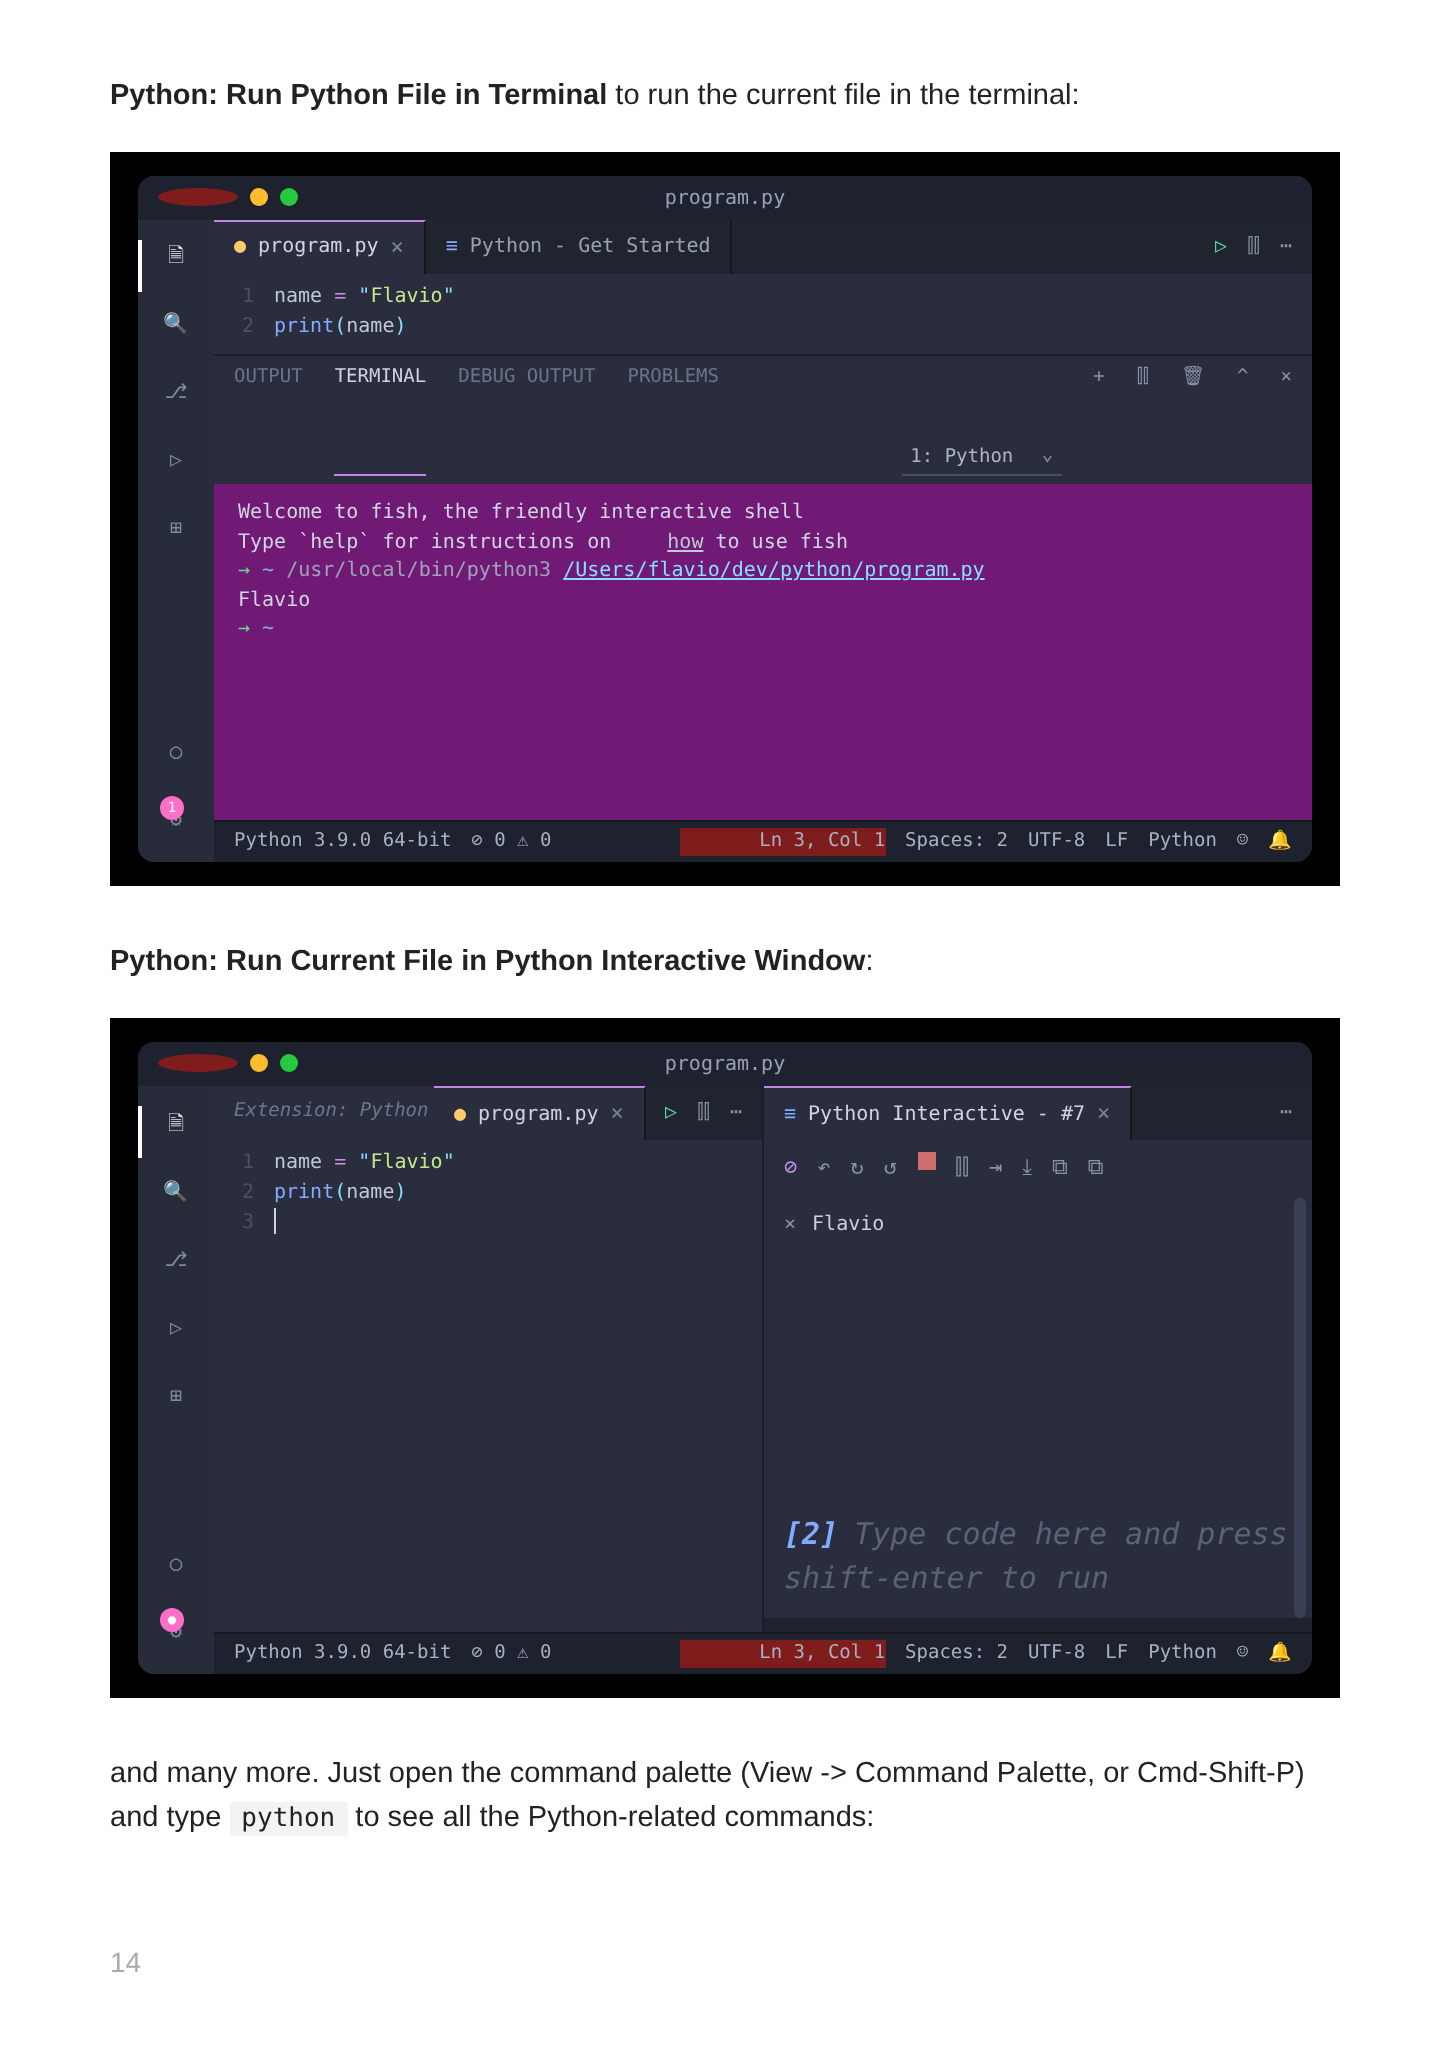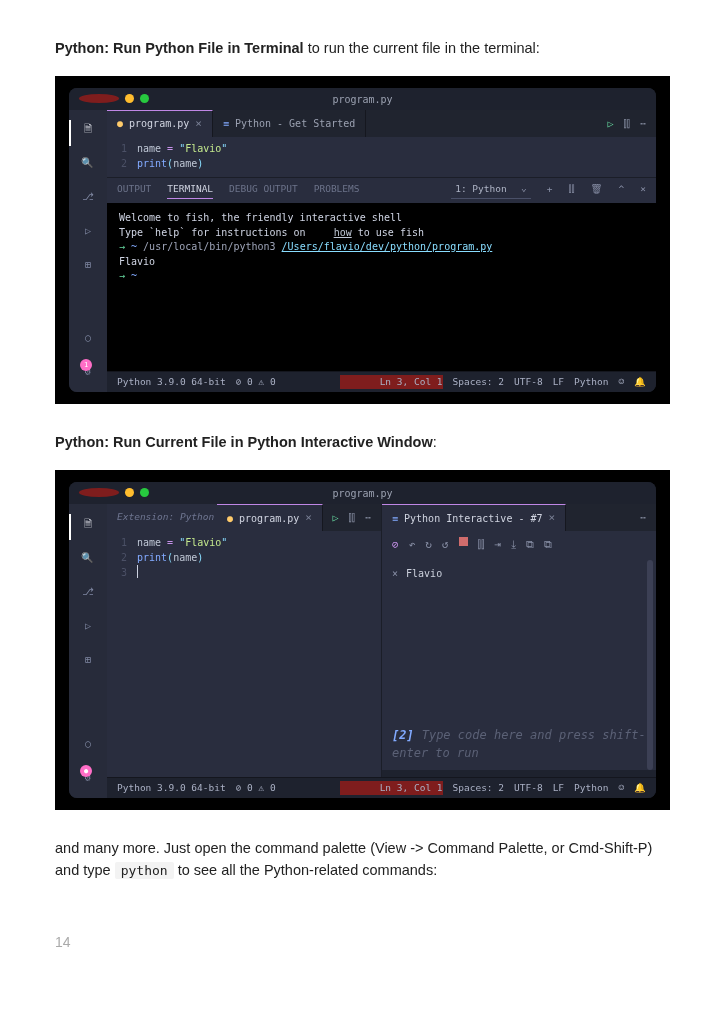--- a/index.html
+++ b/index.html
@@ -89,25 +89,25 @@
 
   
   .panel-hdr {
     display:flex; gap:16px;
     background:#292D3E; padding:4px 10px; font-size:9.5px;
     border-top:1px solid #1b1e28;
   }
   .ptab{color:#6c738a;}
   .ptab.active{color:#cfd3e0; border-bottom:1px solid #c087e6; padding-bottom:2px;}
   .pspacer{flex:1;}
-  .drop{border-bottom:1px solid #4a5068; padding:0 24px 1px 4px; color:#aeb4c5; position:relative; font-size:9.5px;}
+  .drop{border-bottom:1px solid #4a5068; padding:0 24px 1px 4px; color:#aeb4c5; position:relative; font-size:9.5px;margin-top:40px;}
   .drop::after{content:"⌄";position:absolute;right:4px;top:-1px;color:#9096ad;}
   .pico{color:#8a91a8;}
 
-  .terminal { background:#000000; padding:8px 12px 6px 12px; font-size:10px; min-height:168px; line-height:1.45;}
+  .terminal { background:#701a75; padding:8px 12px 6px 12px; font-size:10px; min-height:168px; line-height:1.45;}
   .tline{ white-space:pre; }
   .tw{color:#cfd4e3;}
   .arw{color:#66d9a0;}
   .tilde{color:#82AAFF;}
   .under{text-decoration:underline; color:#bfc7d5;padding-left:22px;}
   .link{color:#89DDFF; text-decoration:underline;text-align:center;}
   .cm{color:#9ea4b8;}
 
   
   .status {
@@ -121,21 +121,21 @@
   
   .split{display:flex;}
   .lpane{flex:1; border-right:1px solid #1b1e28;}
   .rpane{flex:1;}
   .rtabs{display:flex;align-items:center;background:#20242f;height:27px;}
   .rpane .intbar{display:flex;gap:10px;padding:6px 10px;color:#8a91a8;font-size:11px; background:#292D3E;}
   .intbar .c1{color:#c792ea;}
   .intbar .stop{width:9px;height:9px;background:#d06c6c;display:inline-block;}
   .intbody{background:#292D3E;padding:6px 10px;min-height:210px;position:relative;font-size:10px;}
   .outx{color:#8a91a8;padding-right:8px;}
-  .placeholder{position:absolute;bottom:8px;left:10px;right:10px;color:#5b6176;font-style:italic;font-size:12px;}
+  .placeholder{position:absolute;bottom:8px;left:10px;right:10px;color:#5b6176;font-style:italic;font-size:15px;}
   .lbl{color:#82AAFF;font-weight:bold;padding-right:8px;}
   .scrollhint{position:absolute;right:3px;top:0;bottom:0;width:6px;background:#3c4055;border-radius:3px;}
 
   .ext-tab{background:#292D3E; padding:0 10px; display:flex;align-items:center;height:100%;font-size:9.5px;color:#6e7590;font-style:italic;width:110px;overflow:hidden;white-space:nowrap;}
 </style>
 </head>
 <body>
 
 <p class="para">
   <span class="bold">Python: Run Python File in Terminal</span><span> to run the current file in the terminal:</span>

